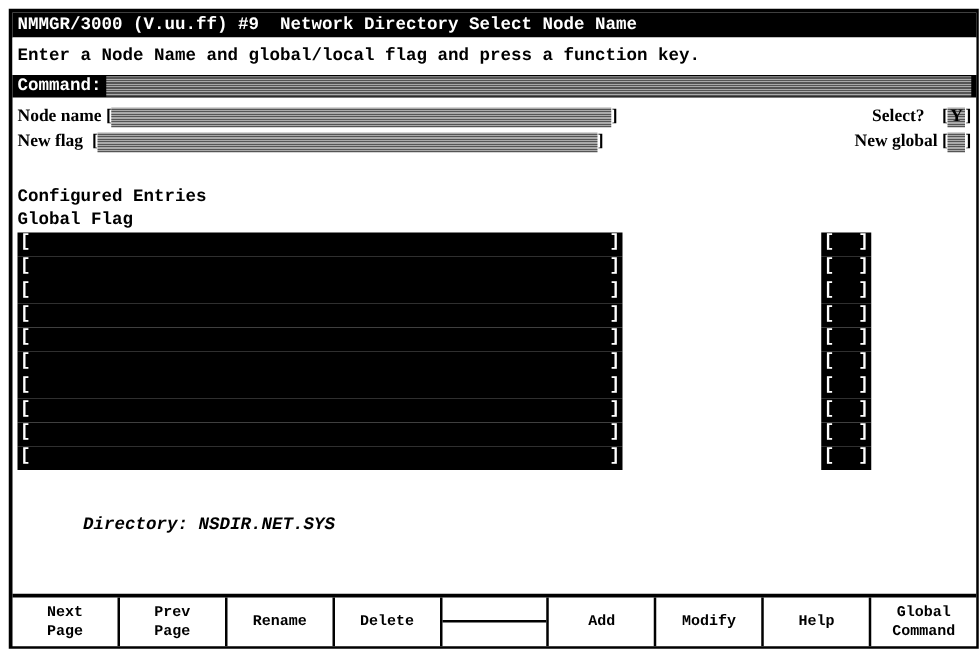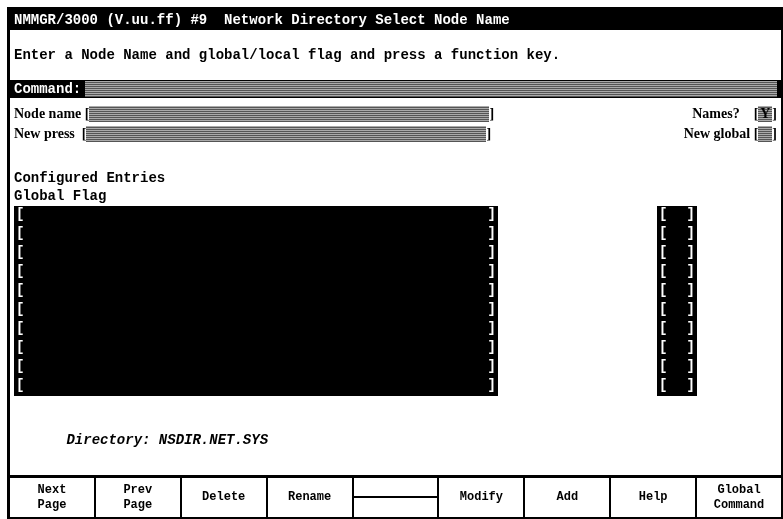--- a/index.html
+++ b/index.html
@@ -24,21 +24,21 @@
   }
   .titlebar {
     background: #000;
     color: #fff;
     padding: 2px 4px;
     white-space: pre;
   }
   .instr {
     background: #fff;
     color: #000;
-    padding: 17px 4px;
+    padding: 7px 4px;
     white-space: pre;
   }
   .cmdline {
     background: #000;
     color: #fff;
     padding: 1px 4px;
     white-space: pre;
     display: flex;
   }
   .cmdfield {
@@ -126,28 +126,28 @@
   </div>
 
   <div class="body">
 
     <div class="row">
       <span class="lbl">Node name </span>
       <span class="bracket">[</span>
       <span class="hatched w-node"></span>
       <span class="bracket">]</span>
       <span class="spacer"></span>
-      <span class="lbl">Names?    </span>
+      <span class="lbl">Select?    </span>
       <span class="bracket">[</span>
       <span class="hatched w-flag" style="text-align:center;color:#000;">Y</span>
       <span class="bracket">]</span>
     </div>
 
     <div class="row">
-      <span class="lbl">New press  </span>
+      <span class="lbl">New flag  </span>
       <span class="bracket">[</span>
       <span class="hatched w-node"></span>
       <span class="bracket">]</span>
       <span class="spacer"></span>
       <span class="lbl">New global </span>
       <span class="bracket">[</span>
       <span class="hatched w-flag"></span>
       <span class="bracket">]</span>
     </div>
 
@@ -278,34 +278,34 @@
   <div class="fkeys">
     <div class="fkey">
       <span>Next</span>
       <span>Page</span>
     </div>
     <div class="fkey">
       <span>Prev</span>
       <span>Page</span>
     </div>
     <div class="fkey">
+      <span>Rename</span>
+    </div>
+    <div class="fkey">
       <span>Delete</span>
-    </div>
-    <div class="fkey">
-      <span>Rename</span>
     </div>
     <div class="fkey split">
       <div class="top"></div>
       <div class="bot"></div>
     </div>
     <div class="fkey">
+      <span>Add</span>
+    </div>
+    <div class="fkey">
       <span>Modify</span>
-    </div>
-    <div class="fkey">
-      <span>Add</span>
     </div>
     <div class="fkey">
       <span>Help</span>
     </div>
     <div class="fkey">
       <span>Global</span>
       <span>Command</span>
     </div>
   </div>
 

